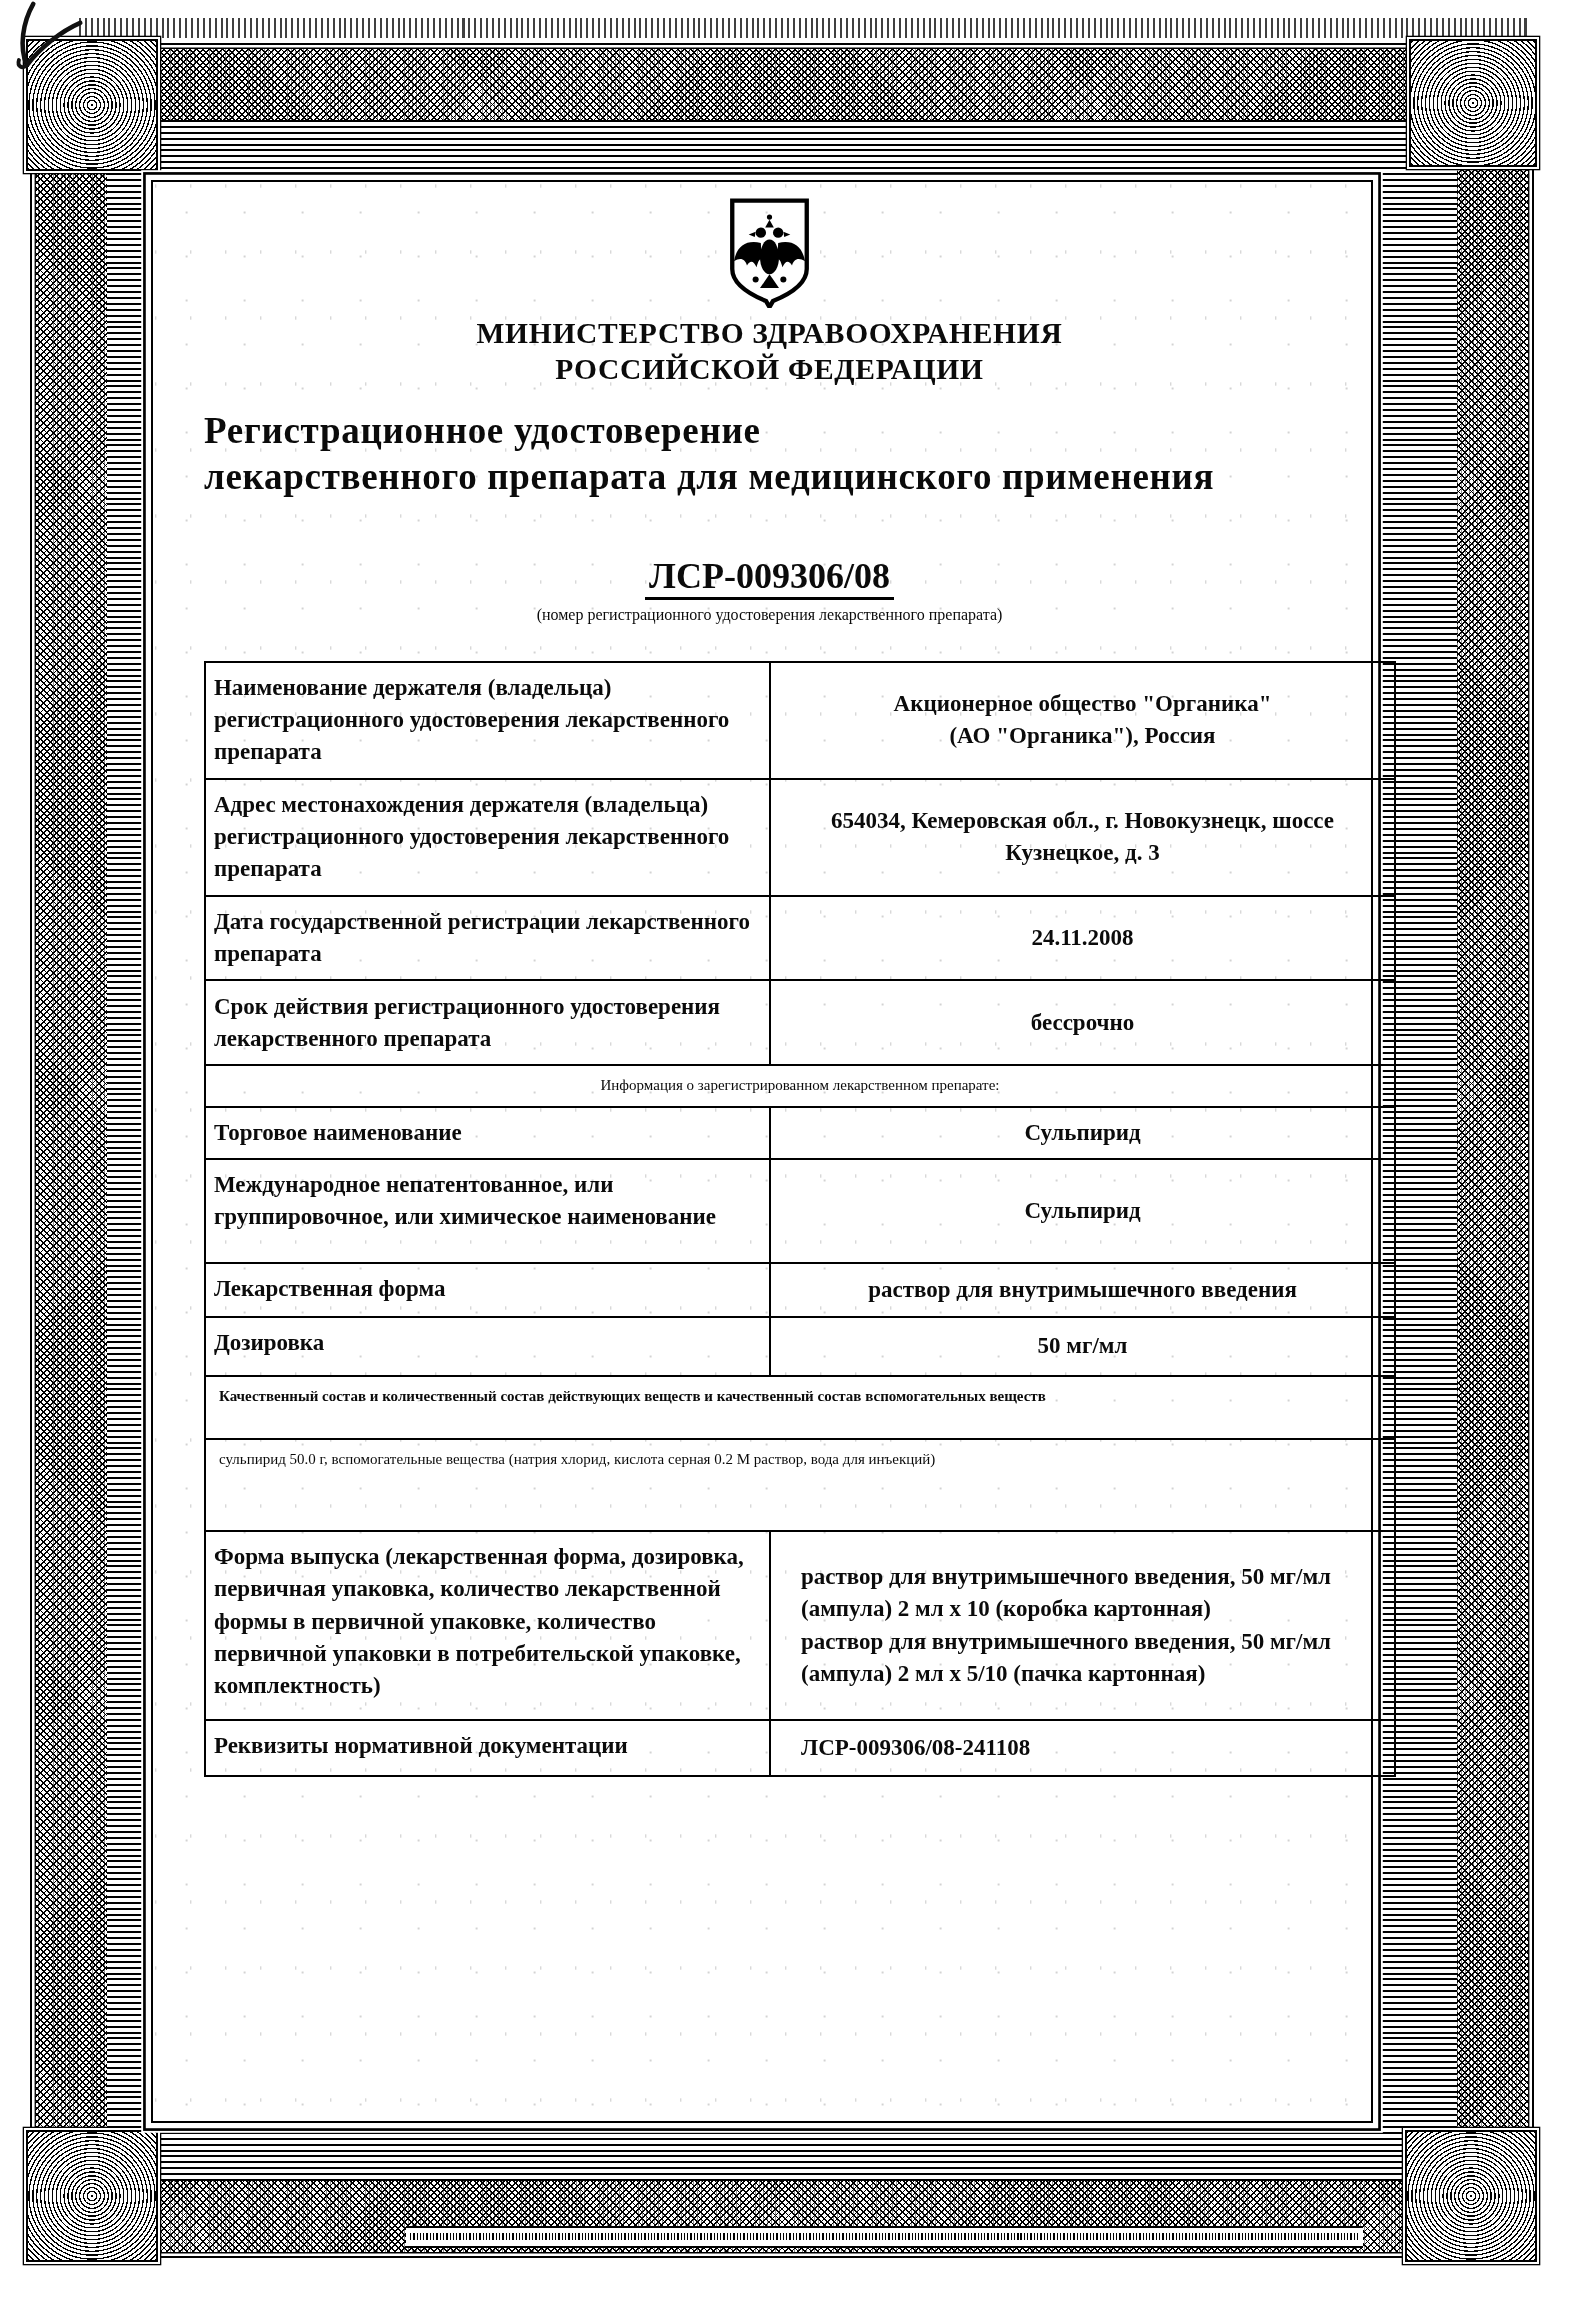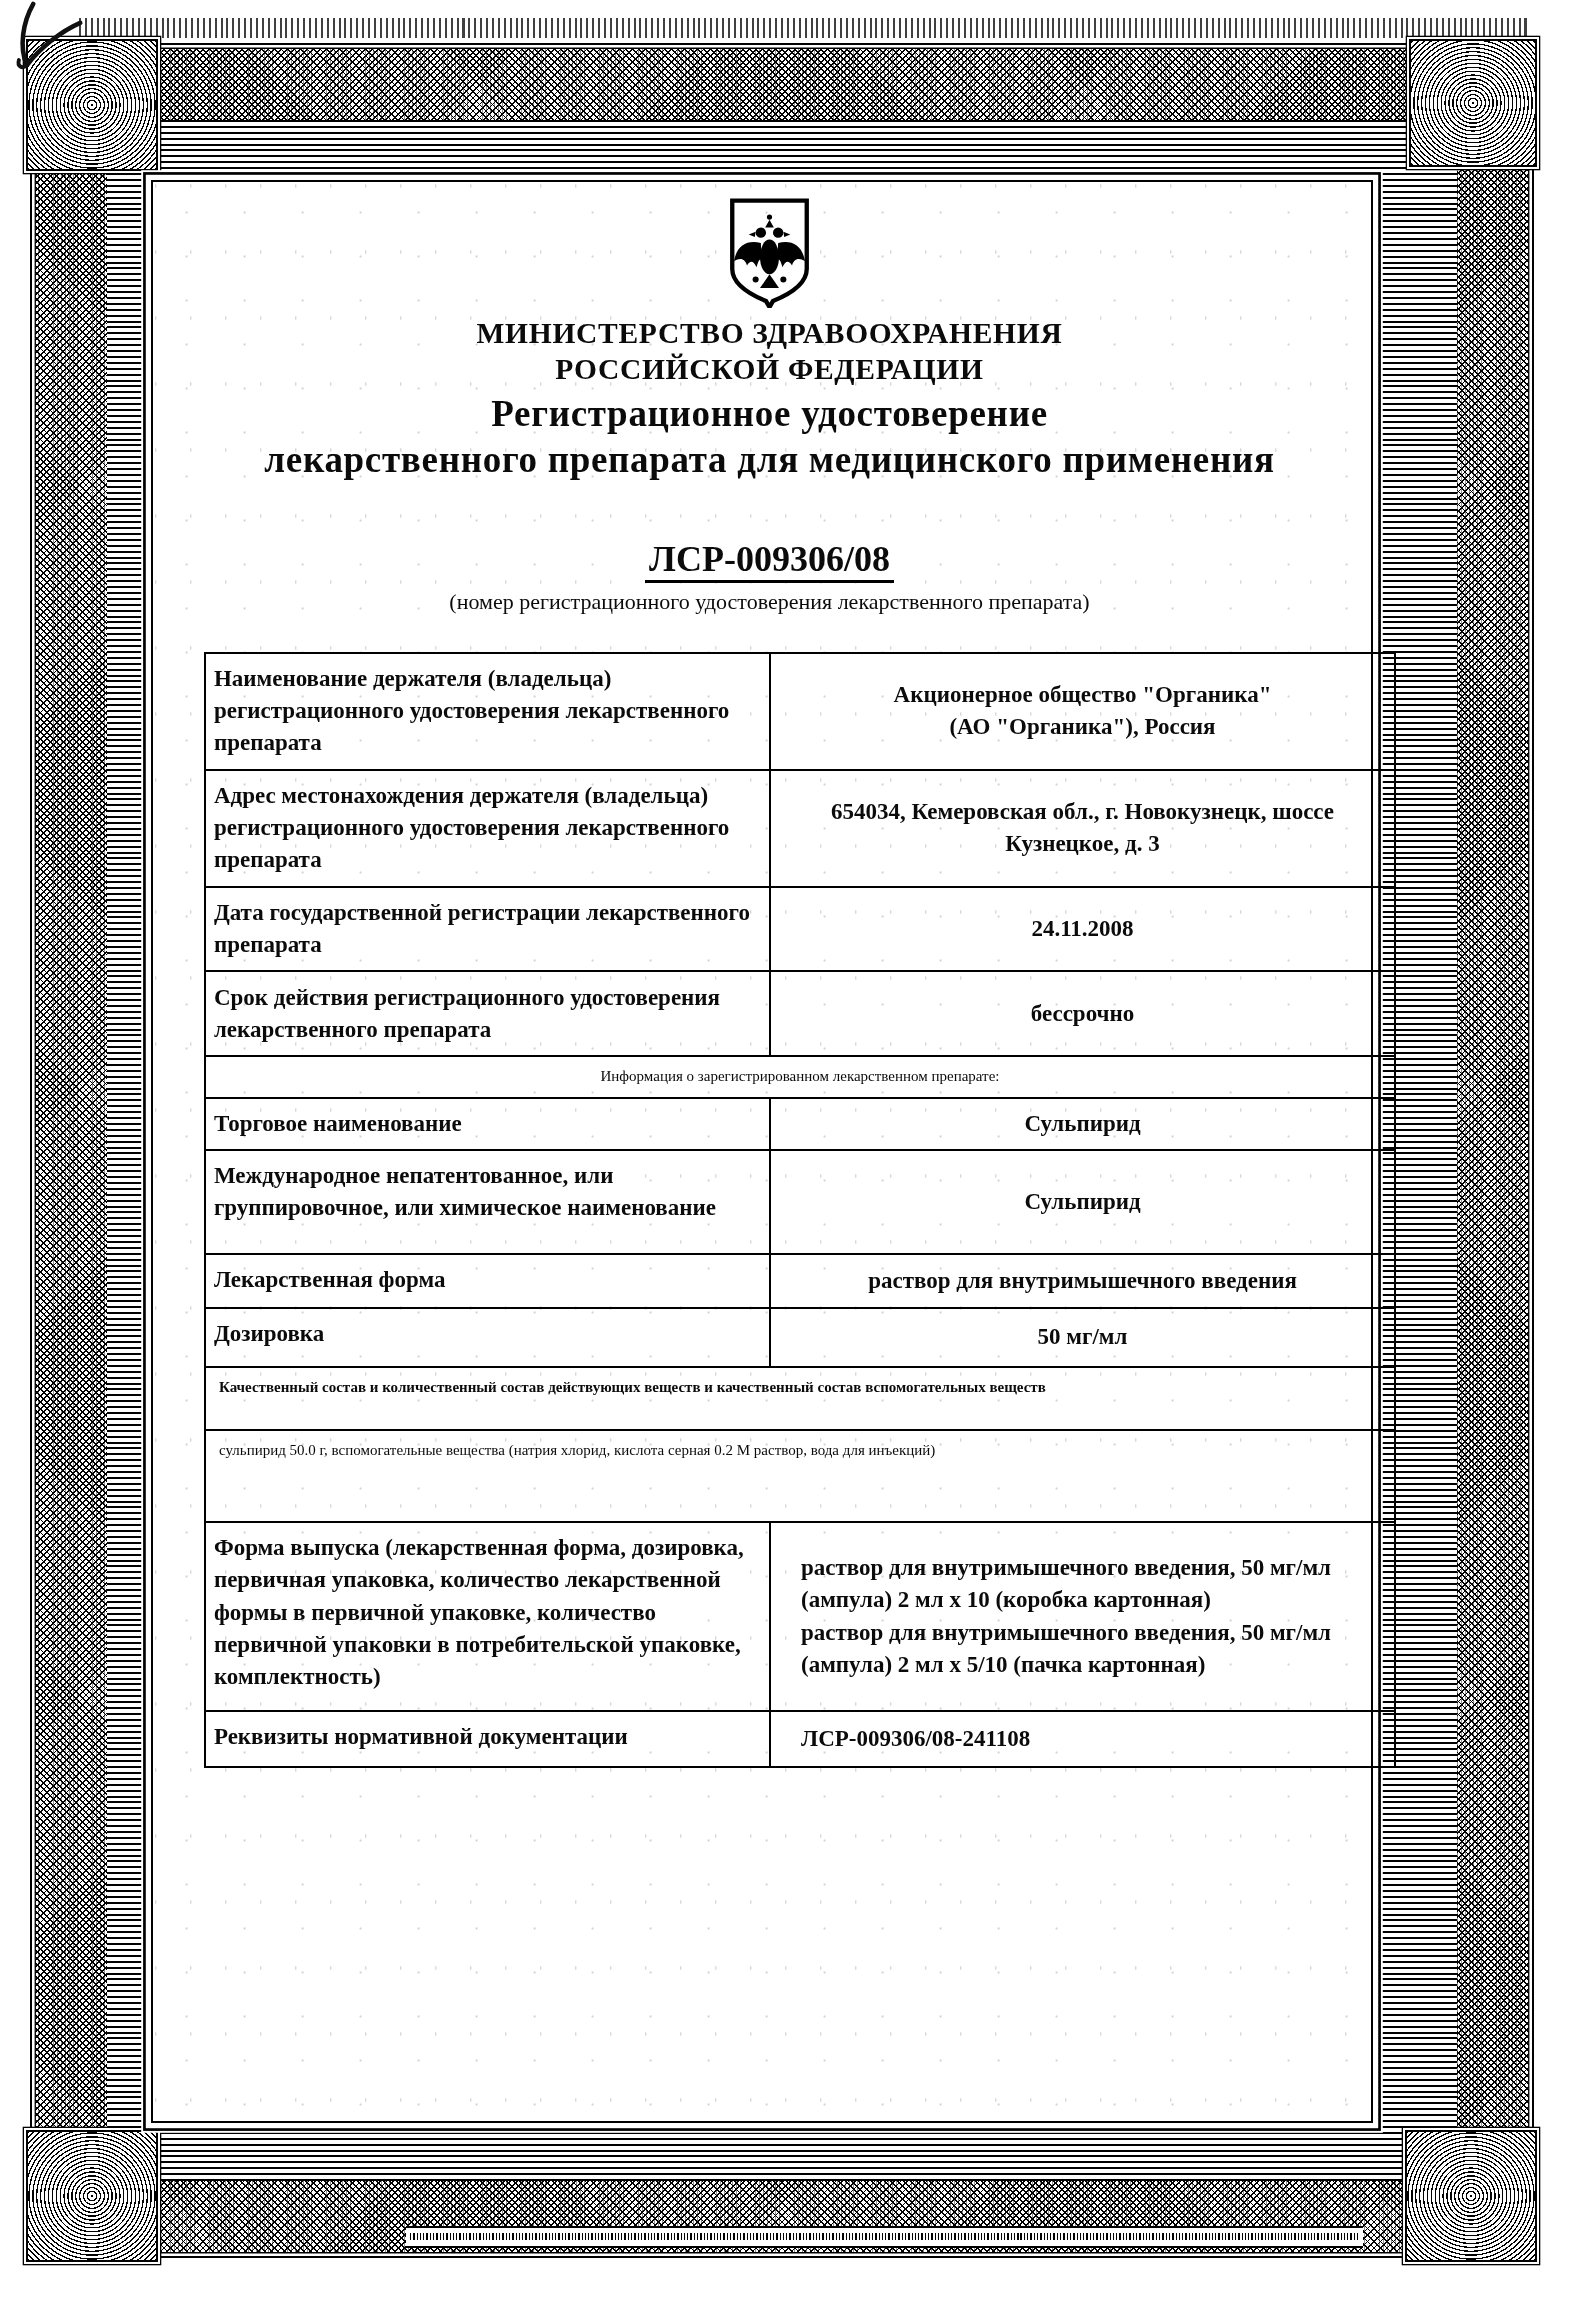--- a/index.html
+++ b/index.html
@@ -66,29 +66,29 @@
     background-position:4.6px 8.5px,20.3px 37px,47px 19px;
     opacity:.55;
   }
   
   .emblem-wrap{text-align:center;margin-top:1.3px;}
   .ministry{
     text-align:center;font-weight:700;font-size:29.5px;line-height:1.2;
     letter-spacing:0.7px;margin-top:6.6px;
   }
   .doc-title{
-    text-align:center;font-weight:700;font-size:37px;line-height:1.25;
-    margin-top:4px;letter-spacing:0.7px;
+    font-weight:700;font-size:37px;line-height:1.25;
+    margin-top:21px;letter-spacing:0.7px;
   }
   .reg-num{
     text-align:center;font-weight:700;font-size:36px;margin-top:54px;
   }
   .reg-num span{border-bottom:3.3px solid #000;padding:0 3.9px 1.3px;}
   .reg-num-caption{
-    text-align:center;font-size:22px;margin-top:9.2px;
+    text-align:center;font-size:16px;margin-top:9.2px;
   }
   
   .doc-table{
     margin-top:37px;width:1188px;border:2px solid #000;
   }
   .tr{display:flex;border-top:2.6px solid #000;box-sizing:border-box;}
   .tr:first-child{border-top:none;}
   .td{box-sizing:border-box;font-size:23px;line-height:1.4;}
   .td.label{
     width:565px;flex:0 0 565px;border-right:2px solid #000;

